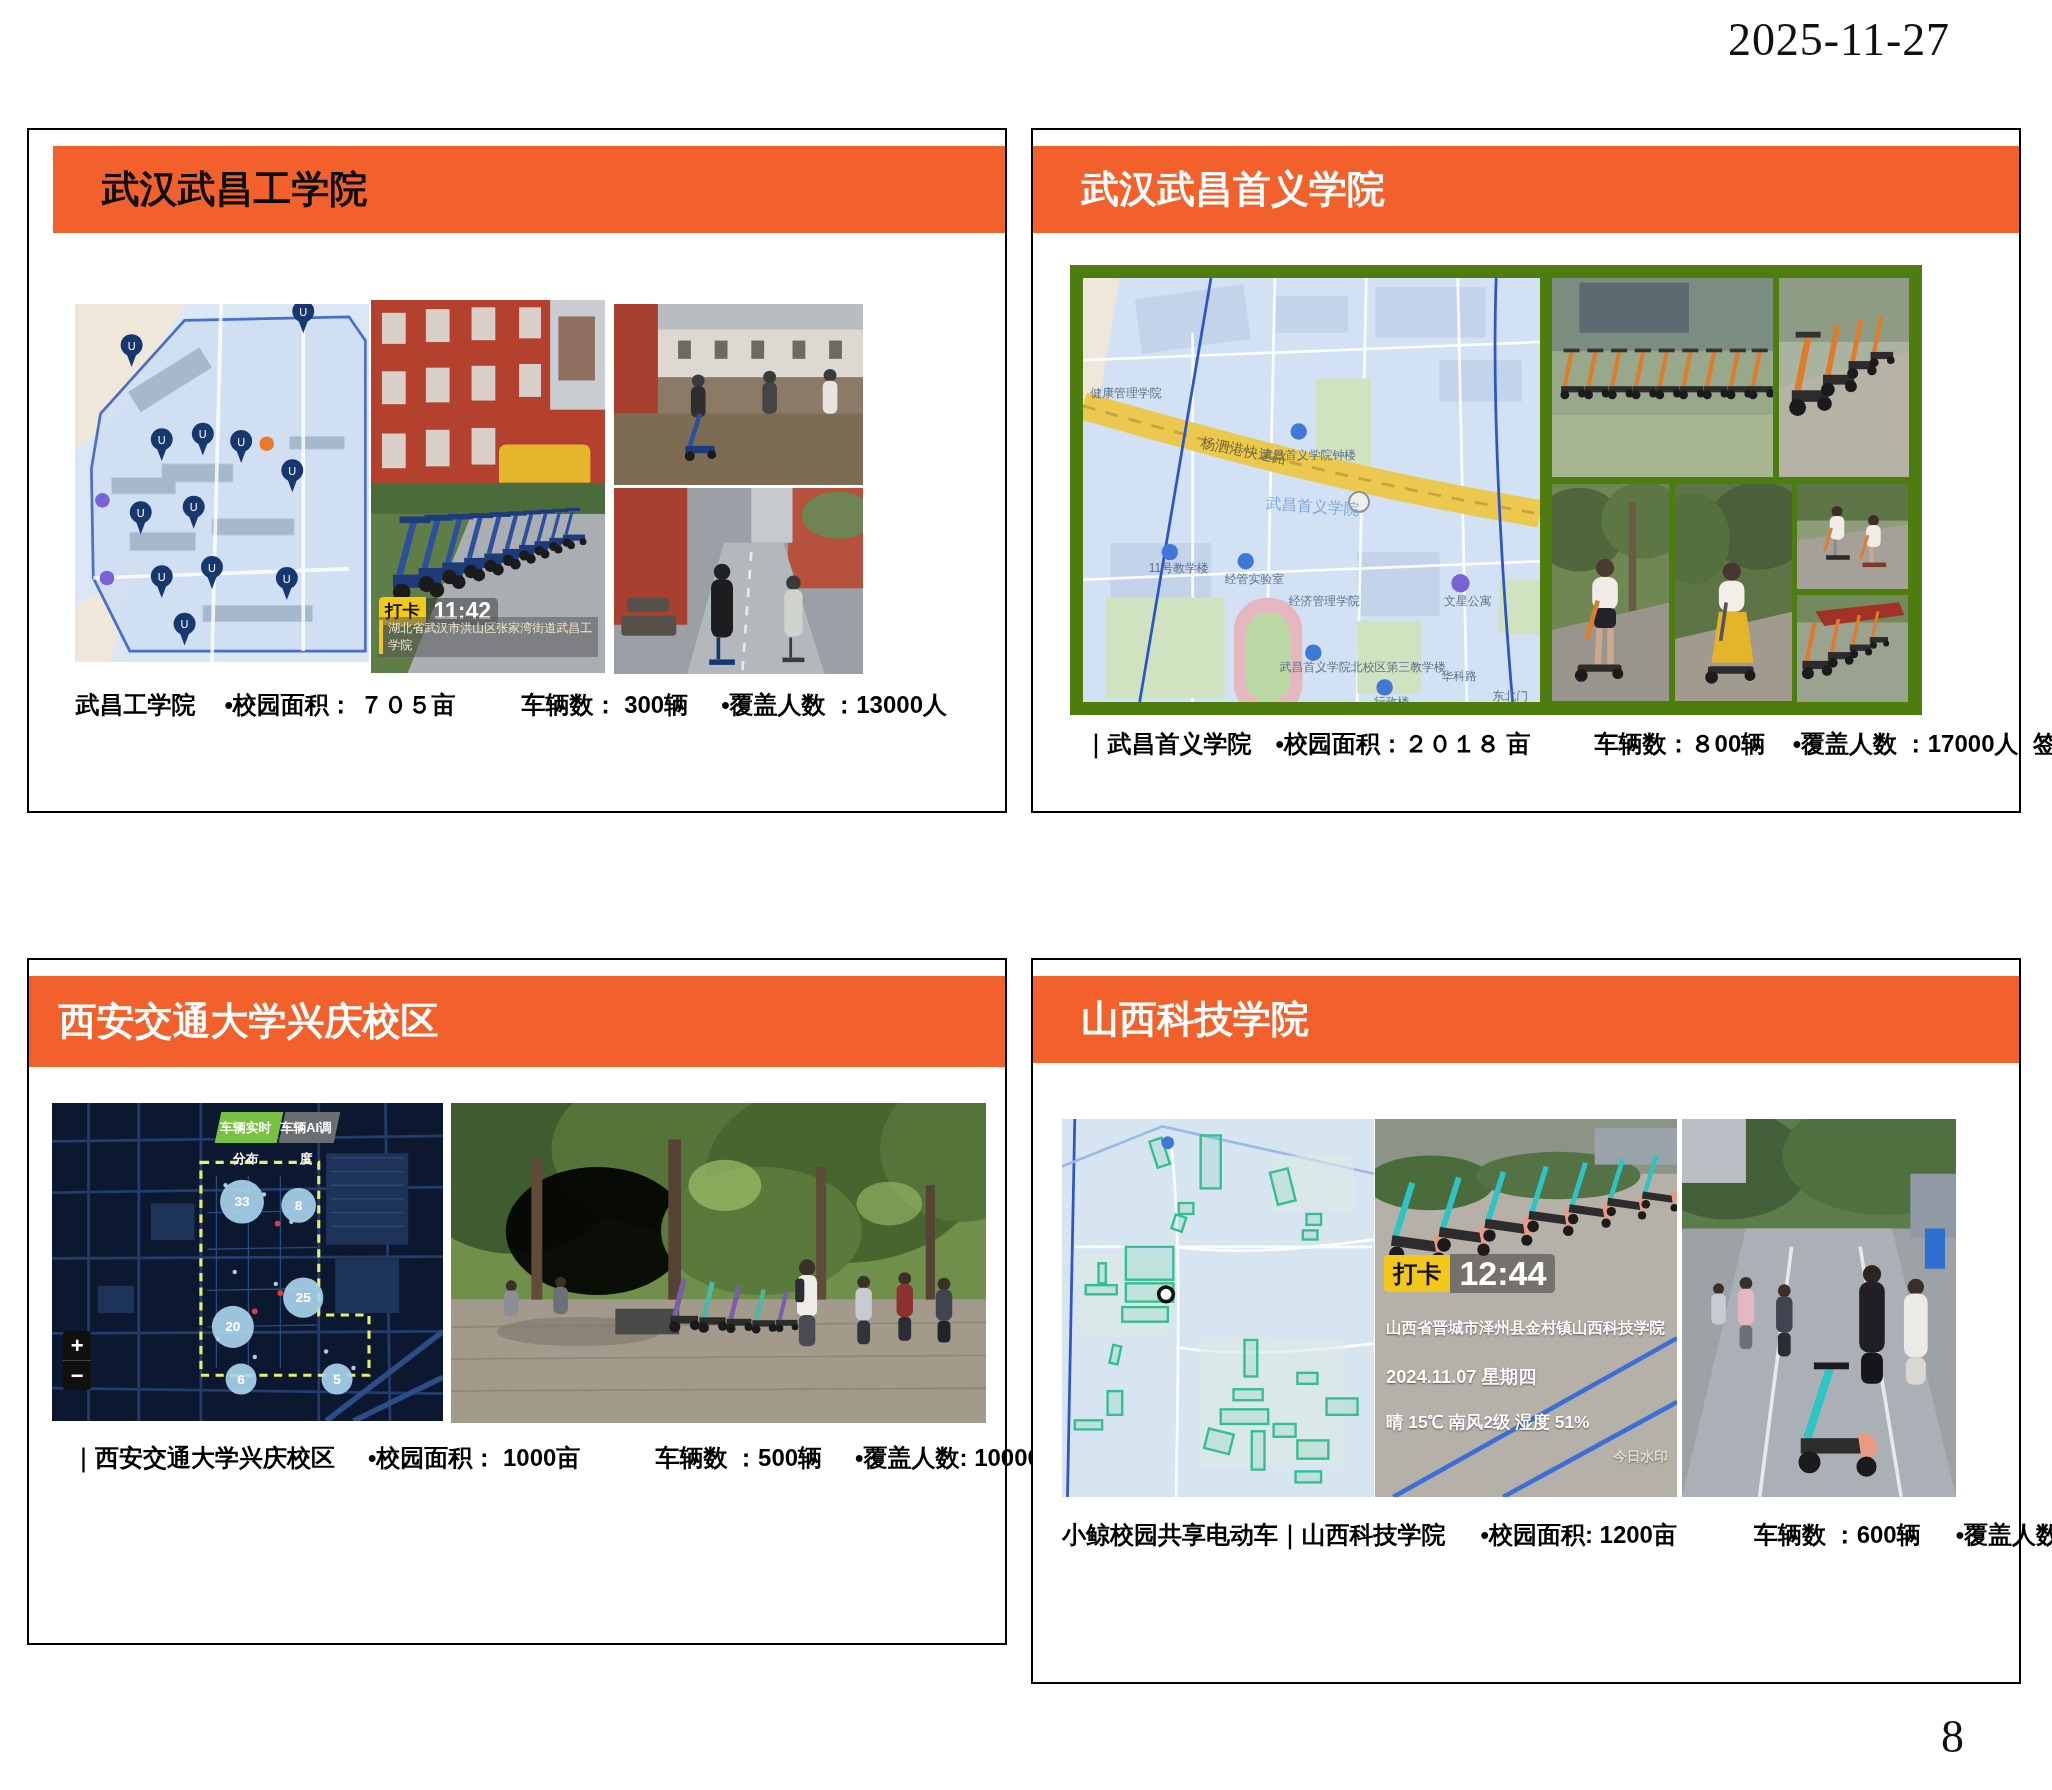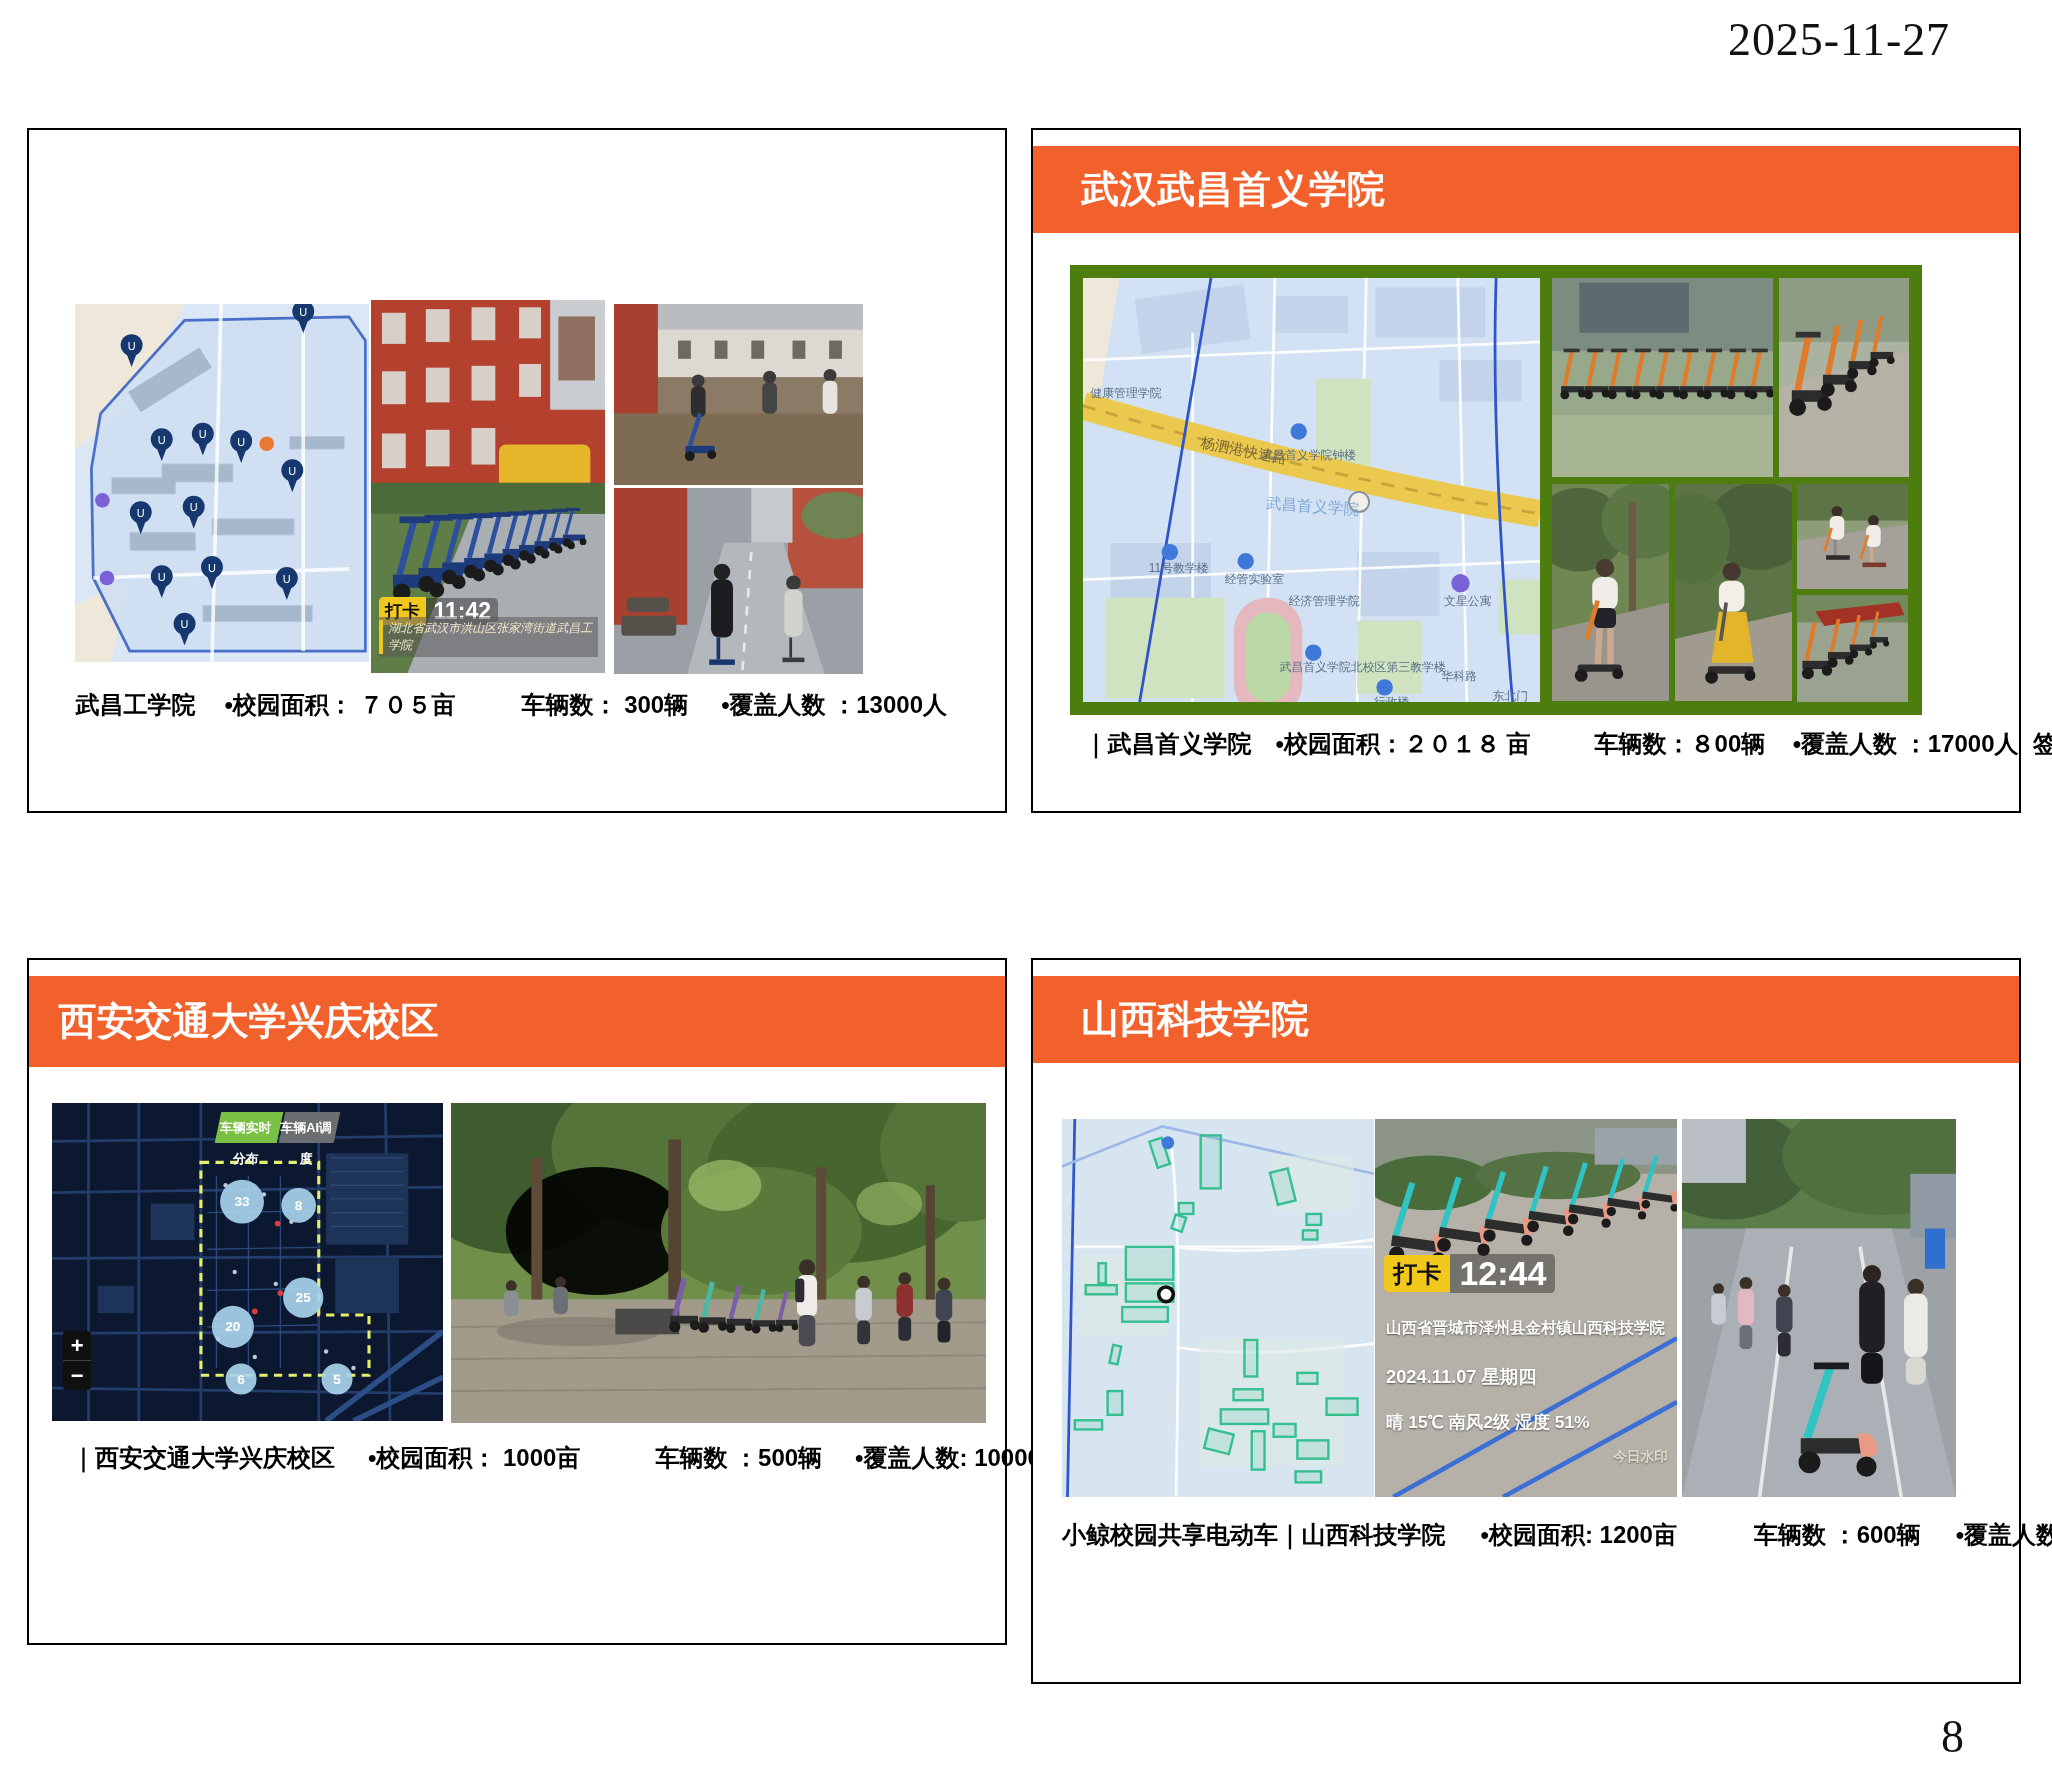--- a/index.html
+++ b/index.html
@@ -34,21 +34,21 @@
   
   .badge{position:absolute;display:flex;align-items:center;}
   .badge .tag{background:#F2C81C;color:#111;font-weight:bold;border-radius:4.6px 0 0 4.6px;}
   .badge .time{color:#fff;font-weight:bold;background:rgba(40,40,40,.45);border-radius:0 4.6px 4.6px 0;}
   .badge-sm .tag{font-size:17.4px;padding:1.8px 6.4px;}
   .badge-sm .time{font-size:23px;padding:0 7.3px;}
   .badge-lg .tag{font-size:24px;padding:2.7px 9.1px;}
   .badge-lg .time{font-size:34px;padding:0 9.1px;}
 
   .addr-strip{position:absolute;display:flex;align-items:center;background:rgba(90,90,90,.55);
-              color:#f3e8c8;font-size:12px;padding:2.7px 5.5px 2.7px 0;font-style:italic;}
+              color:#f3e8c8;font-size:12px;padding:2.7px 5.5px 2.7px 0;}
   .addr-strip::before{content:"";display:inline-block;width:4.6px;align-self:stretch;
               background:#F2C81C;margin-right:5.5px;}
 
   .ph-text{position:absolute;color:#fff;font-weight:bold;text-shadow:0 0.9px 1.8px rgba(0,0,0,.5);}
   .watermark{position:absolute;color:rgba(240,234,214,.85);font-size:13.7px;font-weight:bold;
              text-shadow:0 0.9px 1.8px rgba(0,0,0,.4);}
 
   
   .map3-btn{position:absolute;color:#fff;font-size:12.8px;font-weight:bold;text-align:center;
             transform:skewX(-12deg);line-height:31px;height:31px;}
@@ -62,20 +62,23 @@
   .collage{position:absolute;background:#4d7c0f;}
 </style>
 </head>
 <body>
 
 <div id="page">
 
   <div class="date">2025-11-27</div>
 
   <div class="panel p1">
+    <div class="hdr hdr-inset">
+      <div class="title title-black">武汉武昌工学院</div>
+    </div>
 
     <div class="img" style="left:46px;top:174px;width:294px;height:358px;">
       <svg viewBox="0 0 322 392" preserveAspectRatio="none">
         <rect width="322" height="392" fill="#dbe7f5"></rect>
         <polygon points="0,0 120,0 60,110 0,160" fill="#efe8da"></polygon>
         <polygon points="0,330 60,300 40,392 0,392" fill="#efe8da"></polygon>
         <polygon points="28,120 120,18 300,14 318,40 318,380 60,380 20,300 18,180" fill="#cfe0f2" stroke="#3b63c4" stroke-width="3" opacity="0.9"></polygon>
         <g fill="#9fb0c6" opacity="0.85">
           <rect x="58" y="70" width="92" height="26" transform="rotate(-32 104 83)"></rect>
           <rect x="40" y="190" width="70" height="18"></rect>

